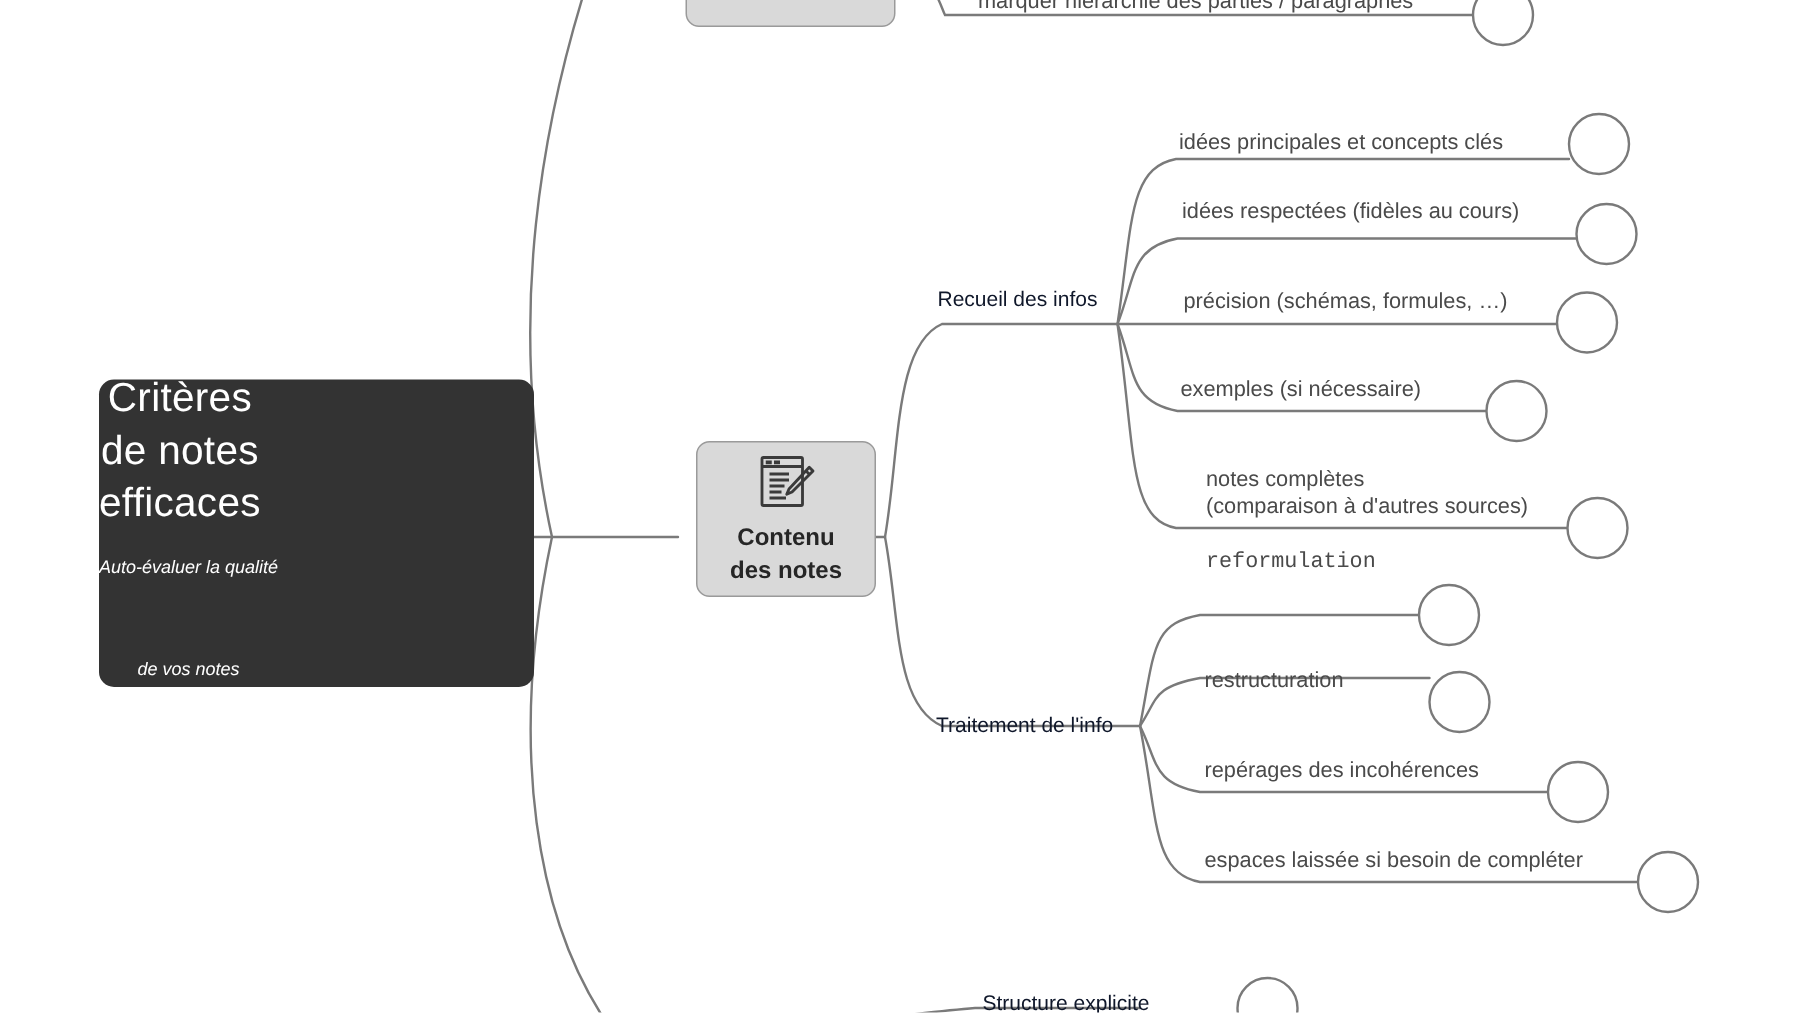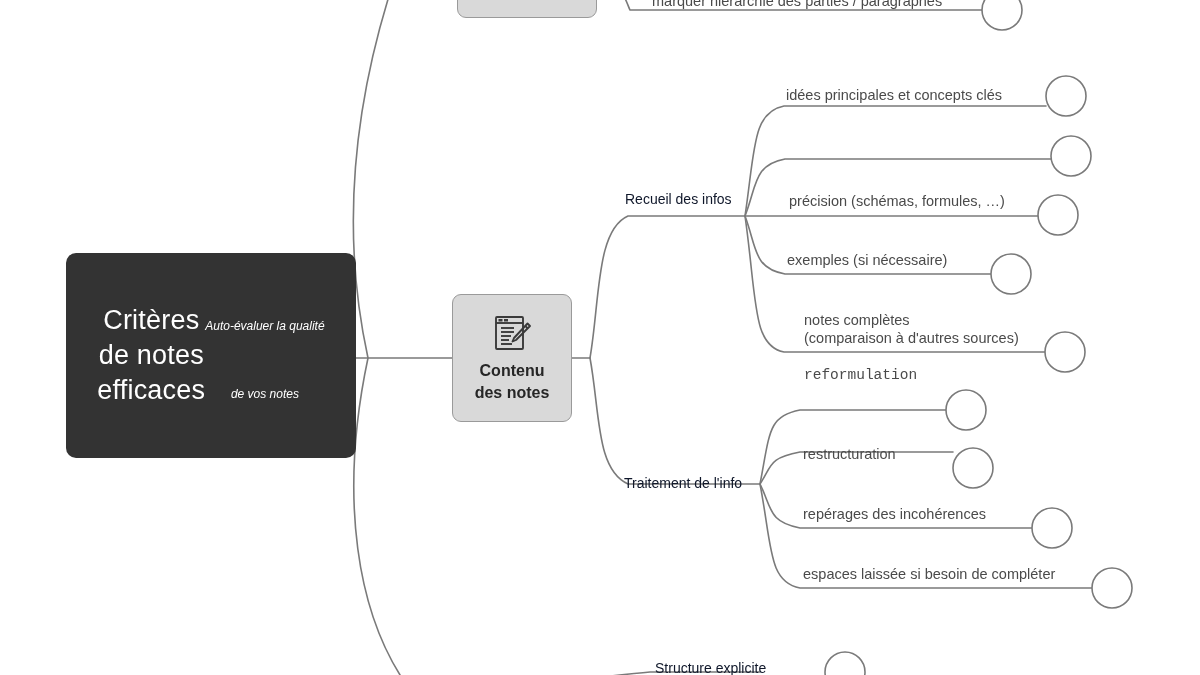--- a/index.html
+++ b/index.html
@@ -36,22 +36,22 @@
   .root-node {
     position: absolute;
     left: 66px;
     top: 253px;
     width: 290px;
     height: 205px;
     background: #333333;
     border-radius: 10px;
     box-sizing: border-box;
     display: flex;
-    flex-direction: row;
-    align-items: center;
+    flex-direction: column;
+    align-items: flex-start;
     justify-content: center;
     color: #ffffff;
   }
   .root-title {
     font-size: 27px;
     line-height: 35px;
     text-align: center;
     letter-spacing: 0.2px;
     white-space: pre-line;
   }
@@ -83,24 +83,24 @@
     line-height: 22px;
     text-align: center;
     white-space: pre-line;
   }
   .branch-icon {
     margin-bottom: 6px;
     line-height: 0;
   }
 
   #node-contenu {
-    left: 452px;
+    left: 464px;
     top: 294px;
     width: 120px;
-    height: 128px;
+    height: 104px;
   }
   #node-top {
     left: 457px;
     top: -62px;
     width: 140px;
     height: 80px;
   }
 
   
   .sub-label {
@@ -206,20 +206,21 @@
   </div>
 
   <div class="sub-label" style="left:625px; top:191px;">Recueil des infos</div>
   <div class="sub-label" style="left:624px; top:475px;">Traitement de l'info</div>
   <div class="sub-label" style="left:655px; top:660px;text-align:right;">Structure explicite</div>
 
   <div class="leaf-label" style="left:652px; top:-8px;">marquer hiérarchie des parties / paragraphes</div>
 
   <div class="leaf-label" style="left:786px; top:86px;">idées principales et concepts clés</div>
 
+  <div class="leaf-label" style="left:788px; top:132px;">idées respectées (fidèles au cours)</div>
 
   <div class="leaf-label" style="left:789px; top:192px;">précision (schémas, formules, …)</div>
 
   <div class="leaf-label" style="left:787px; top:251px;">exemples (si nécessaire)</div>
 
   <div class="leaf-label" style="left:788px; top:311px;margin-left:16px;">notes complètes
 (comparaison à d'autres sources)</div>
 
   <div class="leaf-label" style="left:804px; top:366px;font-family:Liberation Mono, monospace;">reformulation</div>
 

